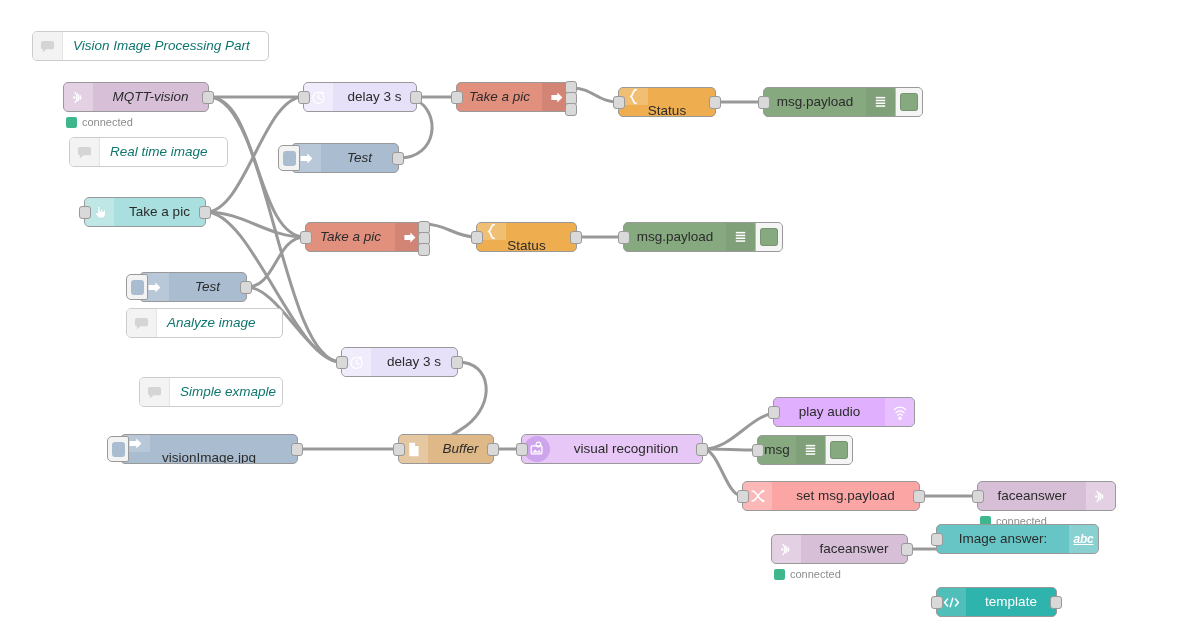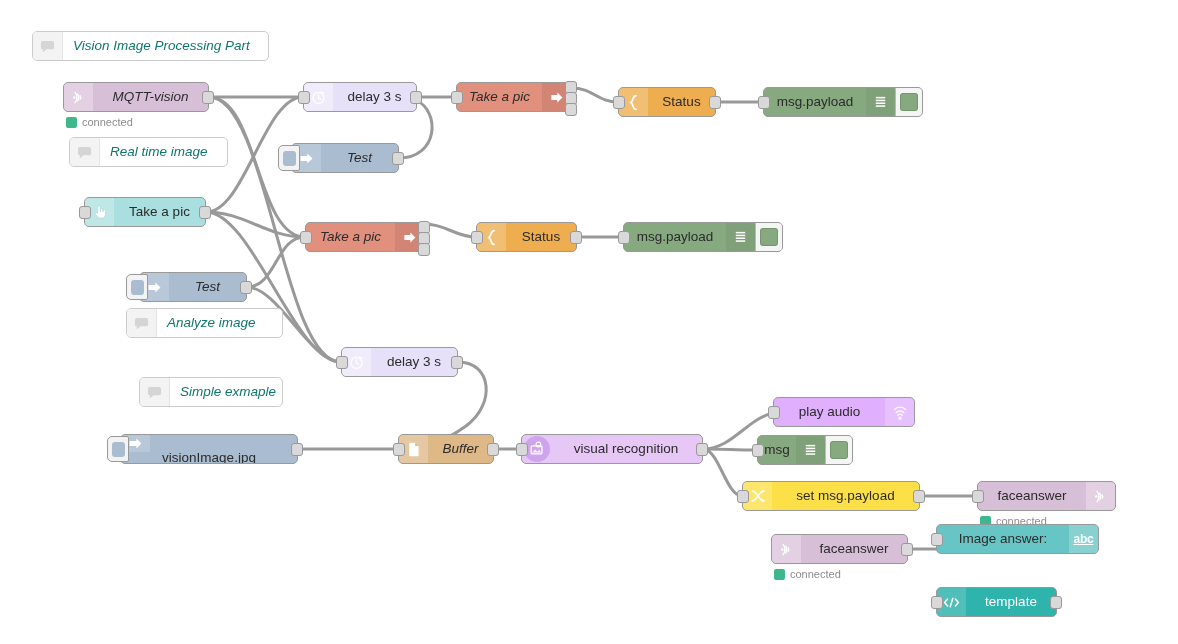--- a/index.html
+++ b/index.html
@@ -113,31 +113,31 @@
   .n-mqtt      { background: #d8bfd8; }
   .n-mqtt      .iconcell { background: rgba(255,255,255,0.28); }
   .n-delay     { background: #e6e0f8; }
   .n-delay     .iconcell { background: rgba(255,255,255,0.40); }
   .n-inject-b  { background: #a9bcd0; }
   .n-inject-b  .iconcell { background: rgba(255,255,255,0.18); }
   .n-inject-t  { background: #a9dfde; }
   .n-inject-t  .iconcell { background: rgba(255,255,255,0.25); }
   .n-func-red  { background: #e2907e; }
   .n-func-red  .iconcell { background: rgba(0,0,0,0.07); }
-  .n-switch-o  { background: #e9a23b; background: #eead4e; }
+  .n-switch-o  { background: #e9a23b; background: #eead4e; flex-direction: column; }
   .n-switch-o  .iconcell { background: rgba(255,255,255,0.22); }
   .n-debug     { background: #87a980; }
   .n-debug     .iconcell { background: rgba(0,0,0,0.05); }
   .n-buffer    { background: #deb887; }
   .n-buffer    .iconcell { background: rgba(255,255,255,0.22); }
   .n-vision    { background: #e7c7f5; }
   .n-vision    .iconcell { background: rgba(160,100,220,0.35); border-radius: 50%; width: 26px; height: 26px; align-self: center; margin-left: 2px; }
   .n-audio     { background: #e0b0ff; }
   .n-audio     .iconcell { background: rgba(255,255,255,0.22); }
-  .n-change    { background: #fde047; }
+  .n-change    { background: #fca5a5; }
   .n-change    .iconcell { background: rgba(255,255,255,0.20); }
   .n-ui-text   { background: #68c5c5; }
   .n-ui-text   .iconcell { background: rgba(255,255,255,0.22); }
   .n-template  { background: #2fb3ad; color: #ffffff; }
   .n-template  .iconcell { background: rgba(255,255,255,0.16); }
   .n-comment   { background: #ffffff; border-color: #cccccc; }
   .n-comment   .iconcell { background: #f3f3f3; border-right: 1px solid #e4e4e4; }
   .n-comment   .body { justify-content: flex-start; padding-left: 10px; color: #0f766e; }
 
   
@@ -182,20 +182,21 @@
     border-radius: 3px;
     background: #87a980;
     border: 1px solid rgba(0,0,0,0.12);
   }
   .abcico {
     font-size: 12px;
     font-weight: bold;
     color: #ffffff;
     text-decoration: underline;
     letter-spacing: -0.2px;
+    font-style: italic;
   }
 </style>
 </head>
 <body>
 
 <div id="canvas">
 
   <svg id="wires" viewBox="0 0 1178 644">
 
     <path class="wire" d="M209,97 C 250,97 262,97 303,97"></path>

